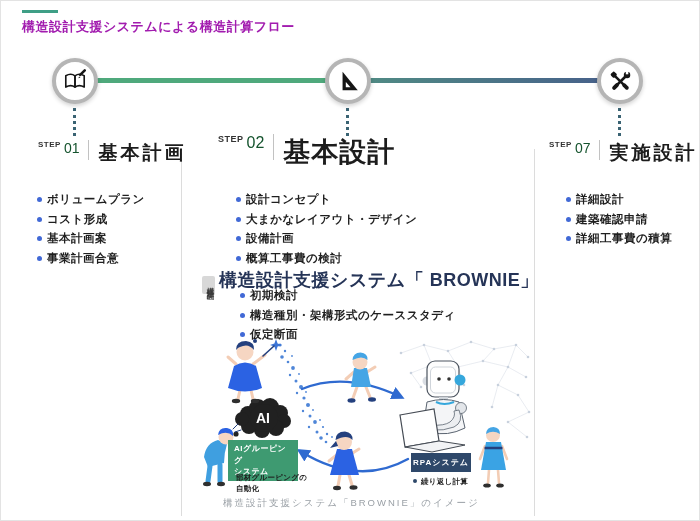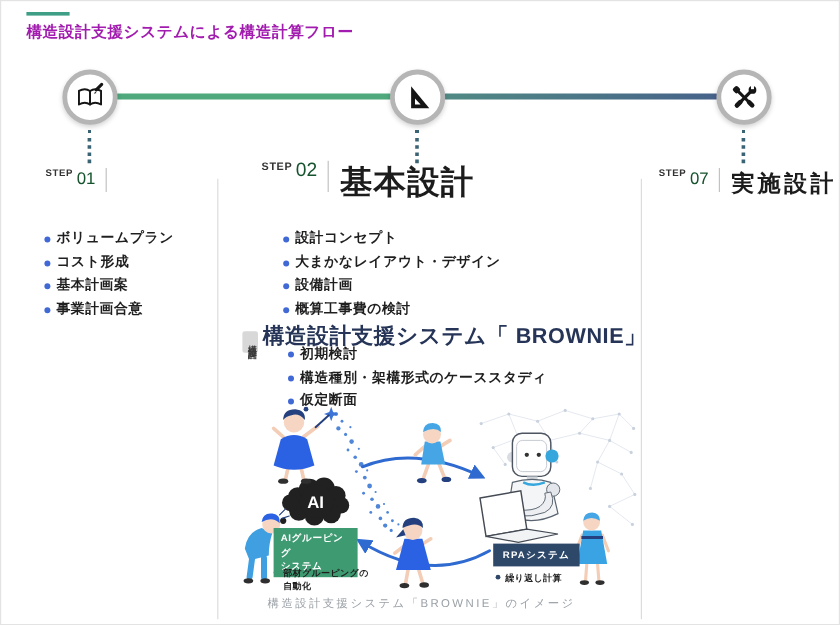--- a/index.html
+++ b/index.html
@@ -52,21 +52,21 @@
   .illust{position:absolute;left:195px;top:334px;}
   .arrow{stroke:#2f6ad0;stroke-width:2.4;fill:none;stroke-linecap:round;}
 
   .ai-badge{position:absolute;left:227px;top:439px;width:70px;background:#3e9a71;color:#fff;font-size:8px;
             font-weight:700;line-height:1.45;padding:3px 6px;letter-spacing:.5px;box-sizing:border-box;}
   .ai-badge span{display:block;}
   .note{position:absolute;display:flex;font-size:7.5px;font-weight:700;color:#1f1f1f;line-height:1.5;letter-spacing:.3px;}
   .note .ndot{width:4px;height:4px;border-radius:50%;margin:3px 4px 0 0;flex:0 0 auto;}
   .note-text span{display:block;white-space:nowrap;}
   .ai-note{left:227px;top:471px;}  .ai-note .ndot{background:#3e9a71;}
-  .rpa-badge{position:absolute;left:410px;top:452px;width:72px;background:#2e486a;color:#fff;font-size:8px;
+  .rpa-badge{position:absolute;left:410px;top:452px;width:60px;background:#2e486a;color:#fff;font-size:8px;
              font-weight:700;text-align:center;padding:4px 0;letter-spacing:1px;}
   .rpa-note{left:412px;top:475px;} .rpa-note .ndot{background:#2e486a;}
   .il-caption{position:absolute;left:222px;top:496px;font-size:9.5px;color:#9aa0a6;letter-spacing:2px;font-weight:500;white-space:nowrap;}
 </style>
 </head>
 <body>
 
 <div class="canvas">
 
   <div class="accent-bar"></div>
@@ -107,20 +107,21 @@
   <div class="tl-dot d2"></div>
   <div class="tl-dot d3"></div>
 
   <div class="col-div cd1"></div>
   <div class="col-div cd2"></div>
 
   <div class="step-head sh1">
     <span class="step-word">STEP</span>
     <span class="step-num">01</span>
     <span class="head-div"></span>
+    <span class="step-title">基本計画</span>
   </div>
   <div class="step-head sh2">
     <span class="step-word">STEP</span>
     <span class="step-num">02</span>
     <span class="head-div"></span>
     <span class="step-title">基本設計</span>
   </div>
   <div class="step-head sh3">
     <span class="step-word">STEP</span>
     <span class="step-num">07</span>
@@ -155,20 +156,34 @@
         <span class="dot"></span>
         <span>大まかなレイアウト・デザイン</span>
       </li>
     <li>
         <span class="dot"></span>
         <span>設備計画</span>
       </li>
     <li>
         <span class="dot"></span>
         <span>概算工事費の検討</span>
+      </li>
+  </ul>
+  <ul class="blist l3">
+    <li>
+        <span class="dot"></span>
+        <span>詳細設計</span>
+      </li>
+    <li>
+        <span class="dot"></span>
+        <span>建築確認申請</span>
+      </li>
+    <li>
+        <span class="dot"></span>
+        <span>詳細工事費の積算</span>
       </li>
   </ul>
 
   <div class="brownie-head">構造設計支援システム「 BROWNIE」</div>
   <div class="side-tag">構造計画</div>
   <ul class="blist lb">
     <li>
         <span class="dot"></span>
         <span>初期検討</span>
       </li>

